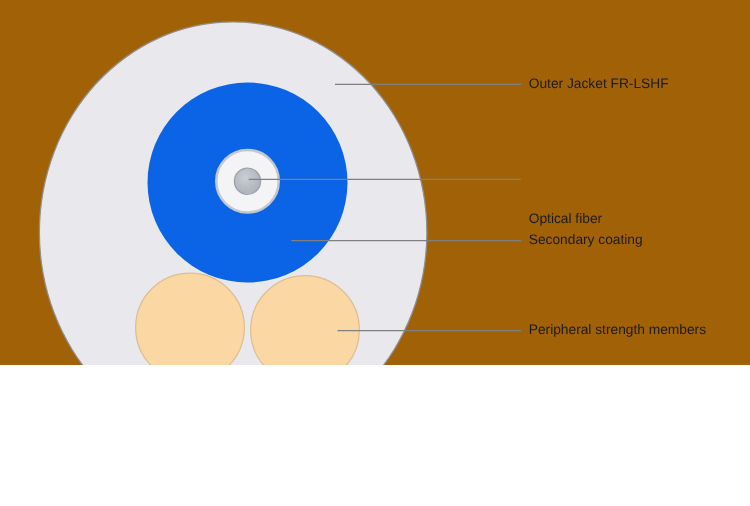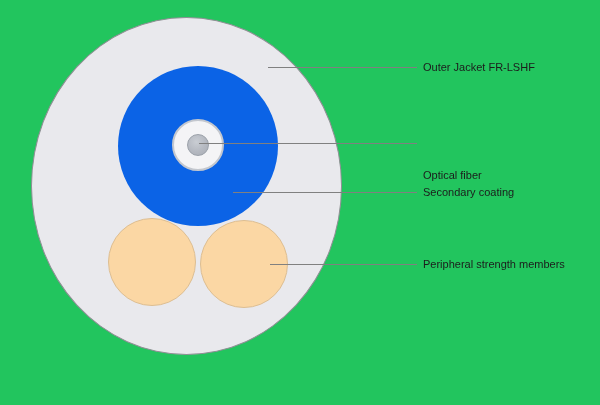--- a/index.html
+++ b/index.html
@@ -1,22 +1,22 @@
 <!DOCTYPE html>
 <html><head>
 <meta charset="utf-8">
 <style>
   * { margin: 0; padding: 0; box-sizing: border-box; }
   html, body { background: #ffffff; }
   body { font-family: "Liberation Sans", sans-serif; }
   .canvas {
     position: relative;
     width: 600px;
-    height: 405px;
-    background: #22c55e;
+    height: 292px;
+    background: #a16207;
     overflow: hidden;
     text-align: center;
   }
   .circle { position: absolute; border-radius: 50%; }
 
   
   .outer-jacket {
     left: 31px; top: 17px;
     width: 311px; height: 338px;
     background: #e9e9ed;

